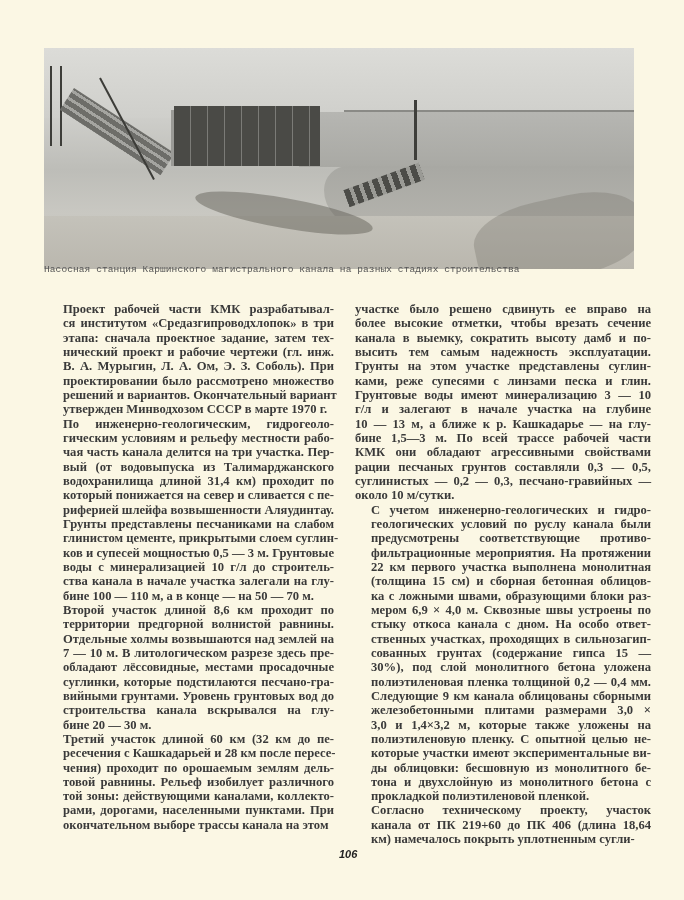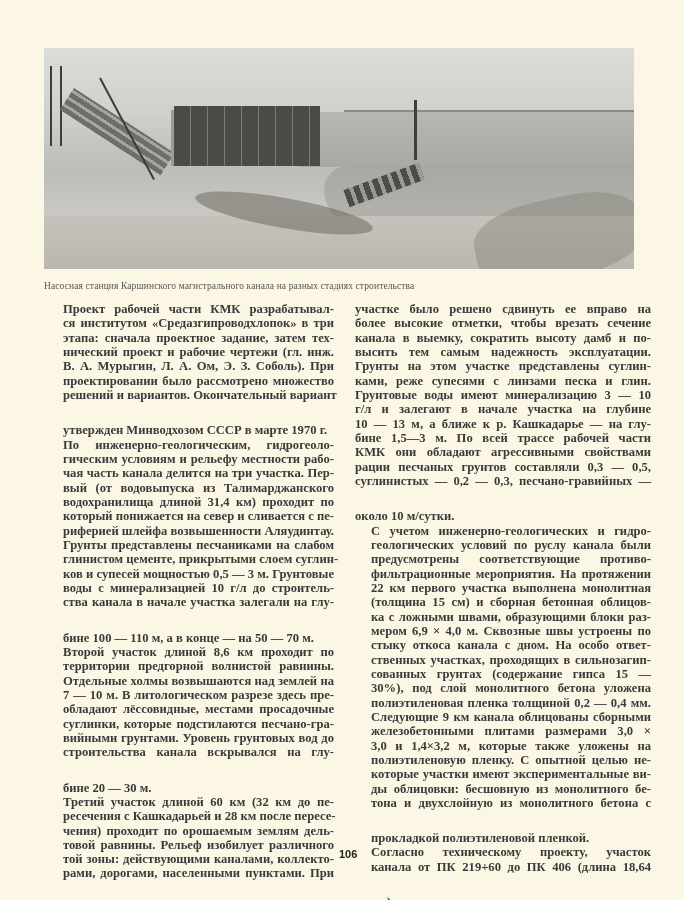--- a/index.html
+++ b/index.html
@@ -26,41 +26,41 @@
   .photo .crane1 { position:absolute; left:55px; top:30px; width:2px; height:115px; background:#3c3c38; transform: rotate(-28deg); transform-origin: top; }
   .photo .tower { position:absolute; left:6px; top:18px; width:8px; height:80px; border-left:2px solid #3d3d39; border-right:2px solid #3d3d39; }
   .photo .mast { position:absolute; left:370px; top:52px; width:3px; height:60px; background:#3e3e3a; }
   .photo .water { position:absolute; left:280px; top:118px; width:310px; height:60px; background: linear-gradient(180deg,#a8a8a3,#b4b3ad); border-radius: 40px 0 0 60px; }
   .photo .pier { position:absolute; left:300px; top:128px; width:80px; height:18px; background: repeating-linear-gradient(90deg,#4c4c48 0 6px,#9a9a95 6px 10px); transform: rotate(-20deg); }
   .photo .ground-dark { position:absolute; left:150px; top:150px; width:180px; height:30px; background: rgba(90,88,80,0.45); transform: rotate(10deg); border-radius:50%; }
   .photo .fg { position:absolute; left:0; top:168px; width:100%; height:53px; background: linear-gradient(180deg,#c4c2ba,#bab7ae); }
   .photo .fg-right { position:absolute; left:430px; top:150px; width:170px; height:80px; background: rgba(120,118,110,0.35); transform: rotate(-12deg); border-radius: 40%; }
 
   .caption {
-    position: absolute; left: 44px; top: 281px; width: 600px;
-    font-family: Liberation Serif, serif;
+    position: absolute; left: 44px; top: 264px; width: 600px;
+    font-family: Liberation Mono, monospace;
     font-size: 9.5px; color: #555; letter-spacing: 0.1px;
     white-space: nowrap;
   }
   .col {
     position: absolute; top: 302px;
     font-size: 12.6px; line-height: 14.33px;
     text-align: justify;
     font-weight: bold;
   }
   .col.left { left: 47px; width: 287px; }
   .col.right { left: 355px; width: 296px; }
   .col p { margin: 0; text-indent: 16px; }
   .col p.cont { text-indent: 0; }
   .col p .ln { display: block; text-align: justify; text-align-last: justify; white-space: nowrap; }
-  .col p .ln.last { text-align-last: left; margin-top: 21px; }
+  .col p .ln.last { text-align-last: left; }
   .page-no {
     position: absolute; left: 339px; top: 848px;
     font-family: "Liberation Sans", "DejaVu Sans", sans-serif;
-    font-weight: bold; font-size: 11px; color: #222;
+    font-weight: bold; font-size: 11px; color: #222; font-style: italic;
   }
 </style>
 </head>
 <body>
 
 <div class="photo">
   <div class="sky"></div>
   <div class="far-slope"></div>
   <div class="horizon"></div>
   <div class="tower"></div>

